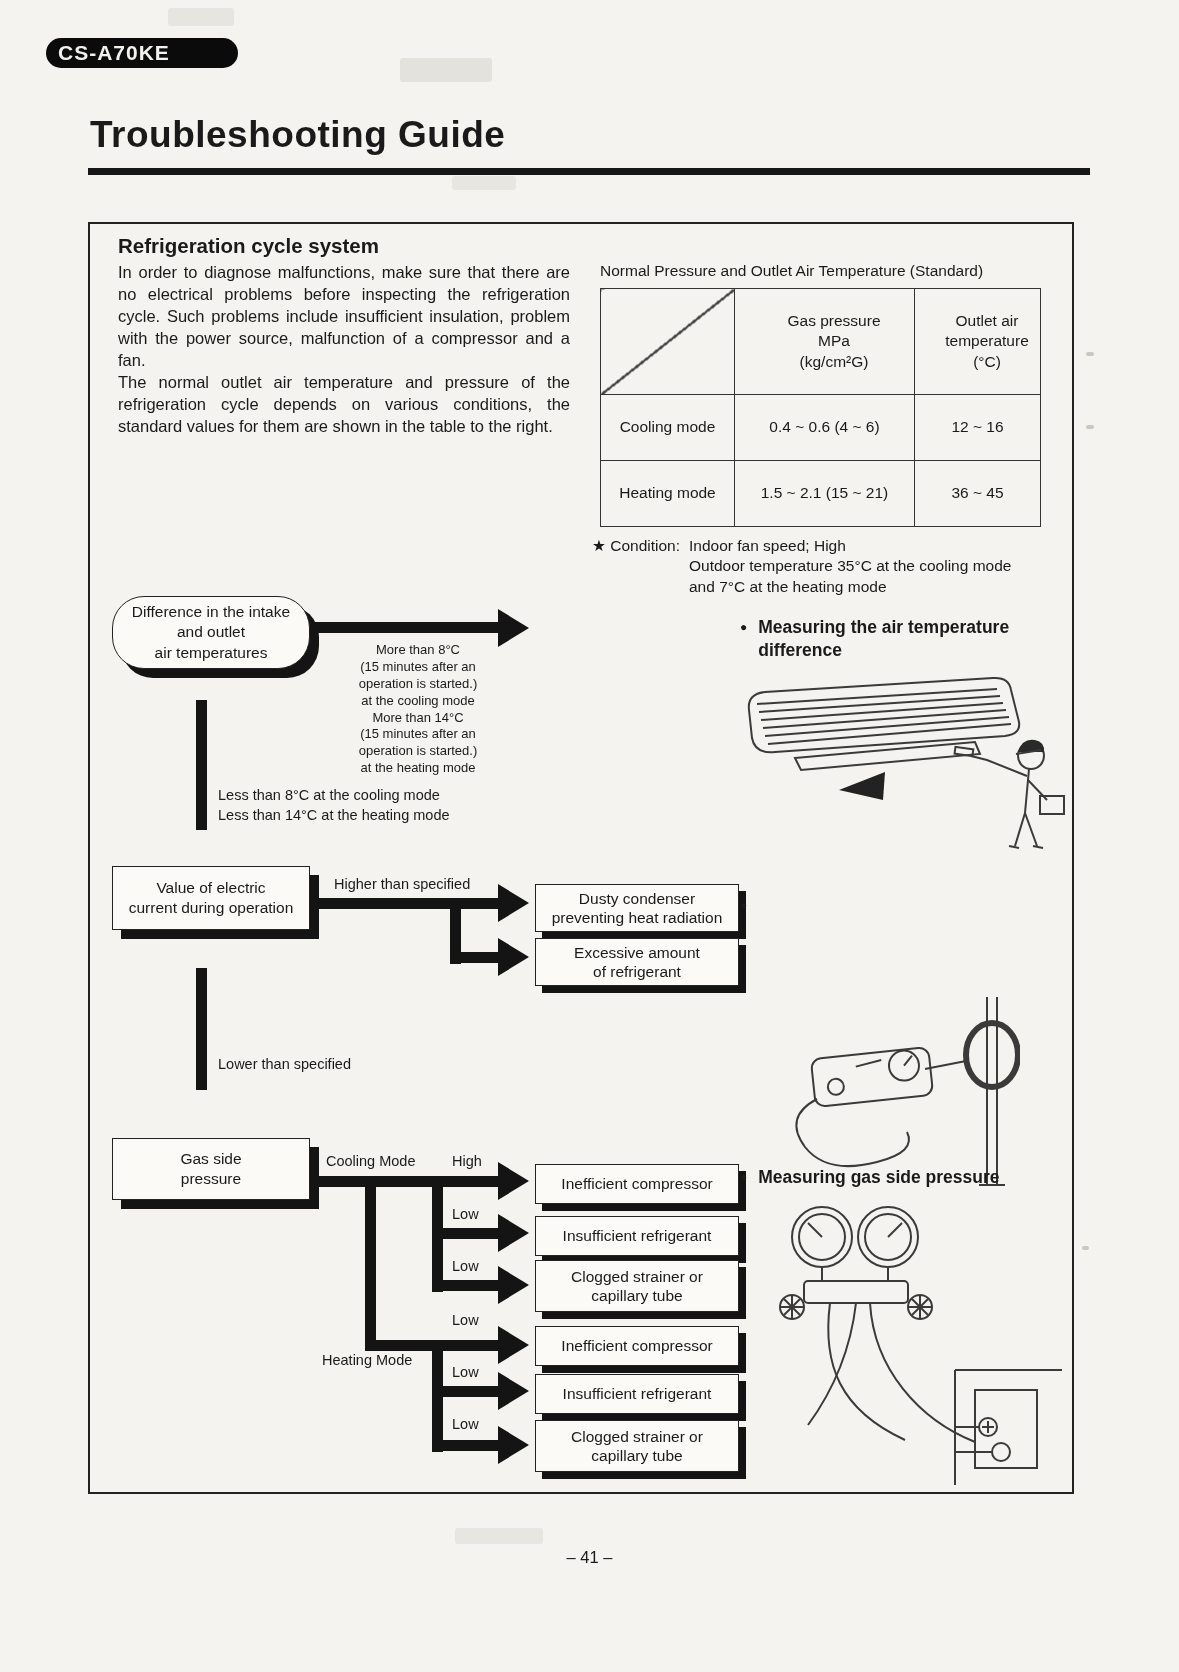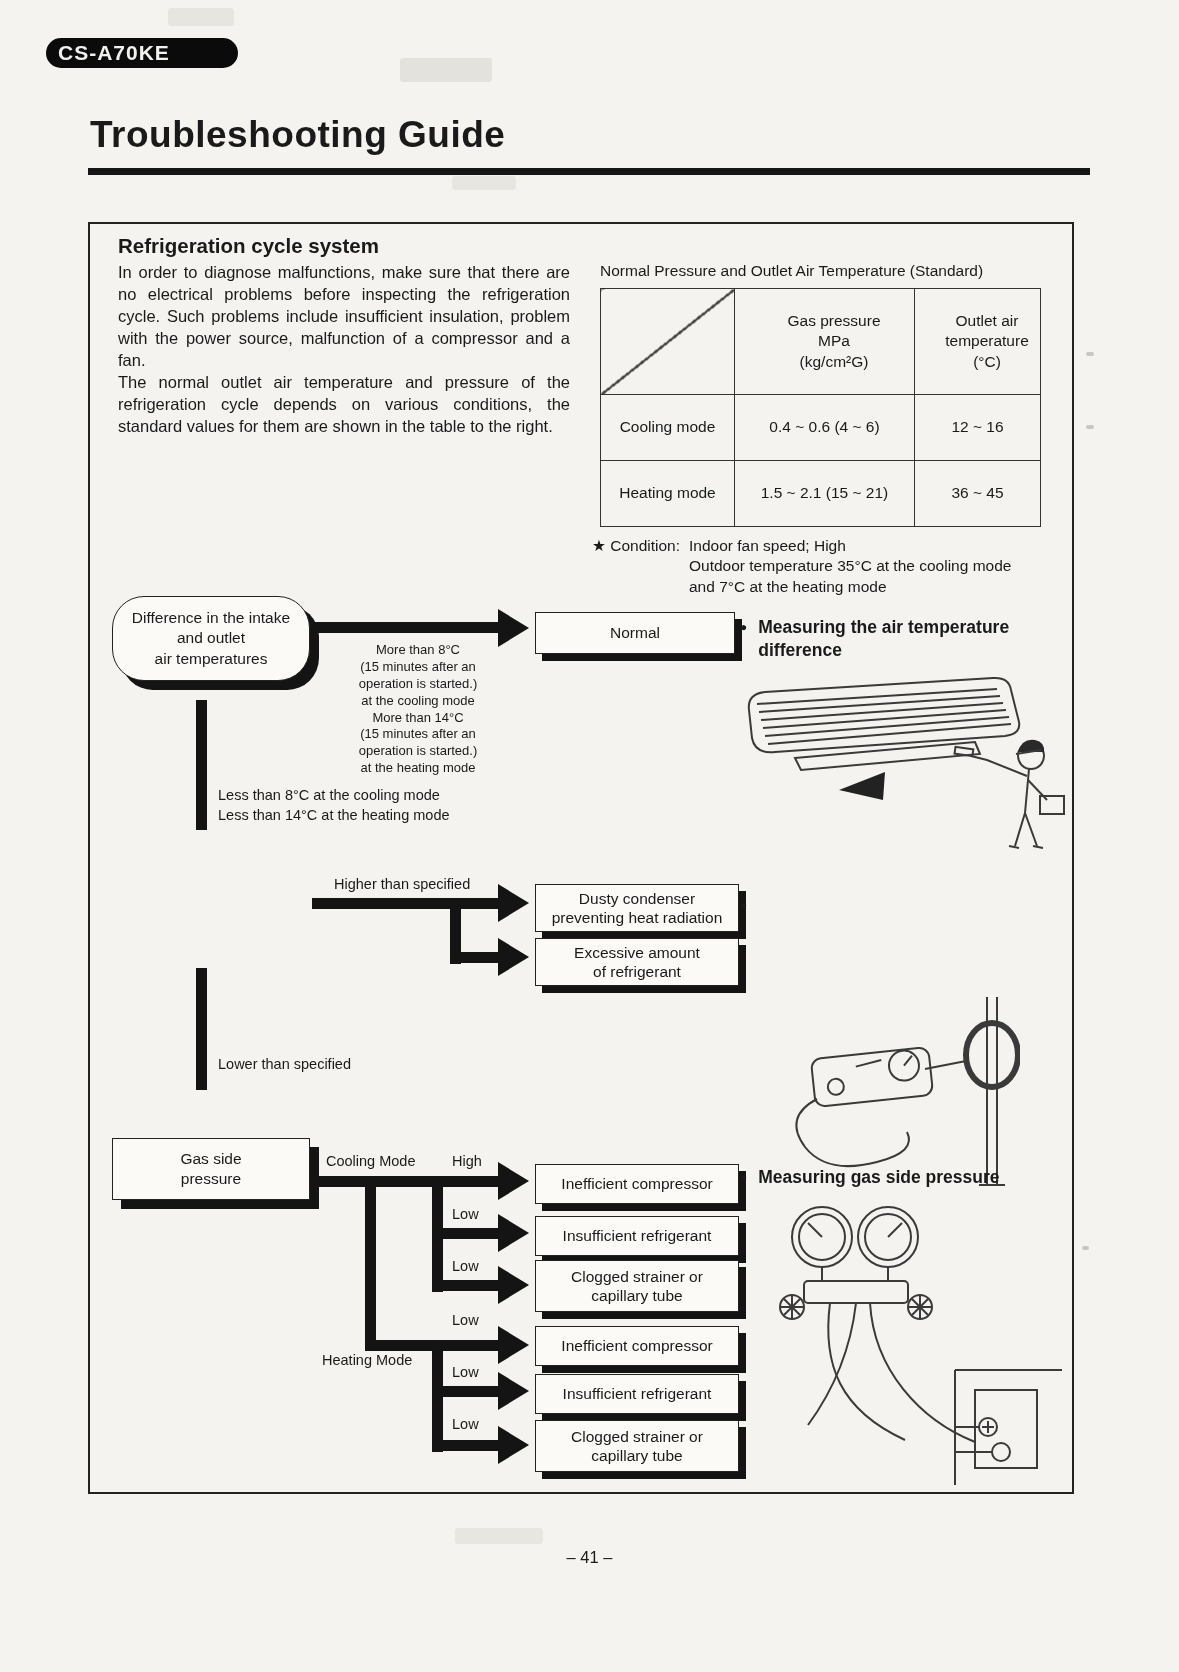--- a/index.html
+++ b/index.html
@@ -118,26 +118,25 @@
     </tr>
   </tbody>
     </table>
   <div class="condition">
     <span>★ Condition:</span>
     <span class="lines">Indoor fan speed; High
 Outdoor temperature 35°C at the cooling mode
 and 7°C at the heating mode</span>
   </div>
 
-  <div class="fbox src" style="left:112px;top:596px;width:198px;height:85px;border-radius:32px;">Difference in the intake
+  <div class="fbox src" style="left:112px;top:596px;width:198px;height:73px;border-radius:32px;">Difference in the intake
 and outlet
 air temperatures</div>
   <div class="hbar" style="left:312px;top:622px;width:186px;"></div>
   <div class="ahead" style="left:498px;top:609px;"></div>
-  <div class="fbox res" style="left:535px;top:612px;width:200px;height:42px;">Normal</div>
   <div class="arrow-note">More than 8°C
 (15 minutes after an
 operation is started.)
 at the cooling mode
 More than 14°C
 (15 minutes after an
 operation is started.)
 at the heating mode</div>
   <div class="vbar" style="left:196px;top:700px;height:130px;"></div>
   <div class="flabel multi" style="left:218px;top:786px;">Less than 8°C at the cooling mode
@@ -165,20 +164,22 @@
       <path d="M294 101 L290 145"></path>
       <path d="M292 108 L252 92 L236 88"></path>
       <rect x="220" y="80" width="18" height="7" transform="rotate(8 229 83)"></rect>
       <path d="M293 112 L312 132"></path>
       <rect x="305" y="128" width="24" height="18"></rect>
       <path d="M290 145 L280 178 M290 145 L302 178"></path>
       <path d="M274 178 L284 180 M298 178 L308 180"></path>
     </g>
   </svg>
 
+  <div class="fbox src" style="left:112px;top:866px;width:198px;height:64px;">Value of electric
+current during operation</div>
   <div class="flabel" style="left:334px;top:876px;">Higher than specified</div>
   <div class="hbar" style="left:312px;top:898px;width:186px;"></div>
   <div class="ahead" style="left:498px;top:884px;"></div>
   <div class="vbar" style="left:450px;top:898px;height:66px;"></div>
   <div class="hbar" style="left:450px;top:952px;width:48px;"></div>
   <div class="ahead" style="left:498px;top:938px;"></div>
   <div class="fbox res" style="left:535px;top:884px;width:204px;height:48px;">Dusty condenser
 preventing heat radiation</div>
   <div class="fbox res" style="left:535px;top:938px;width:204px;height:48px;">Excessive amount
 of refrigerant</div>

